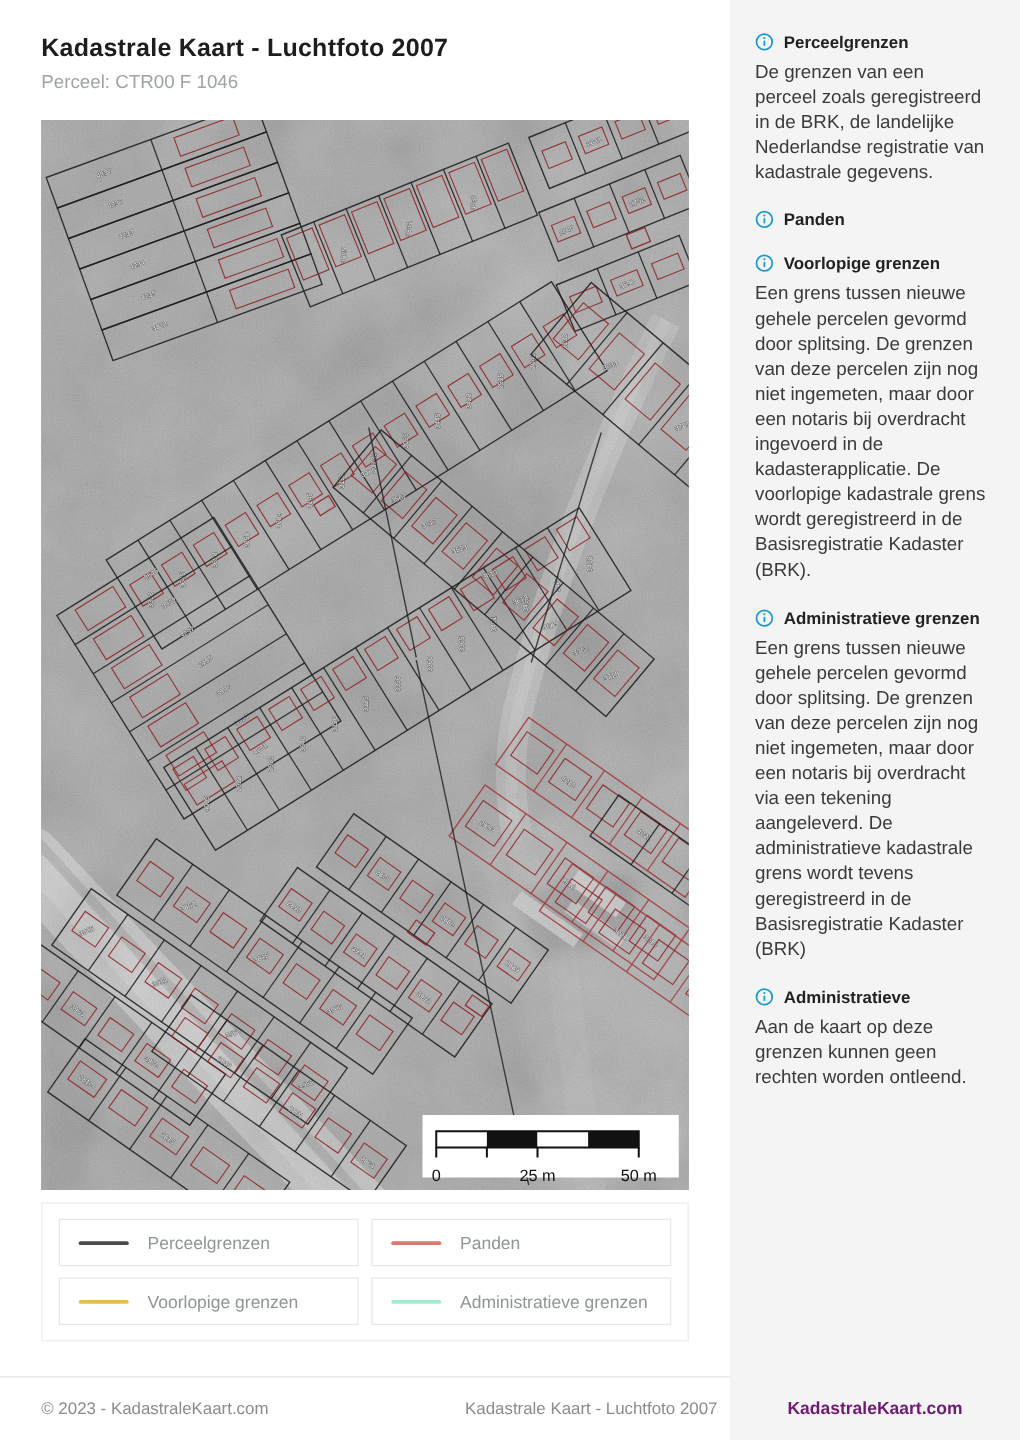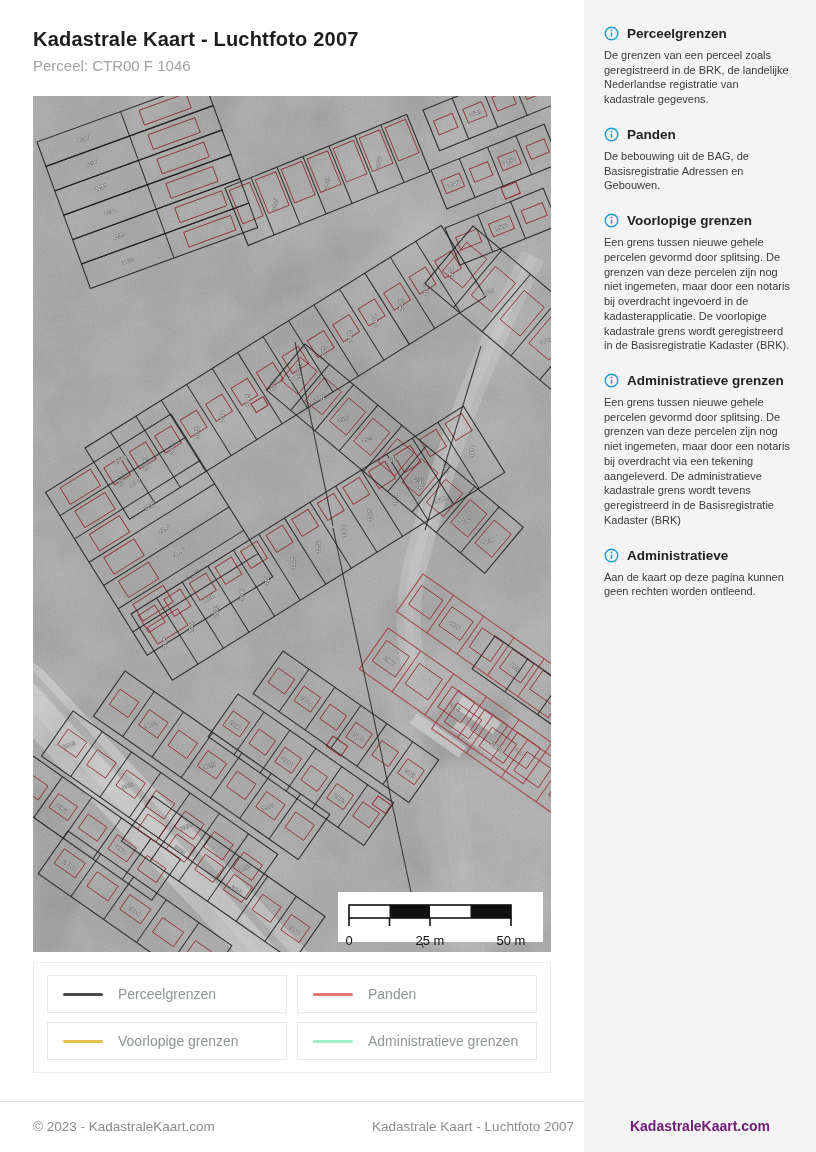--- a/index.html
+++ b/index.html
@@ -8,21 +8,21 @@
     font-family:"Liberation Sans", sans-serif;overflow:hidden;
   }
   
   .sidebar{
     position:absolute;top:0;right:0;width:232px;height:1152px;
     background:#f4f4f4;box-sizing:border-box;padding:26px 24px 0 20px;
   }
   .side-section{margin-bottom:20px;}
   .side-head{display:flex;align-items:center;gap:8px;margin-bottom:7px;}
   .side-title{font-weight:bold;font-size:13.5px;color:#222;}
-  .side-text{font-size:11px;line-height:1.34;color:#3a3a3a;}
+  .side-text{font-size:15px;line-height:1.34;color:#3a3a3a;}
   .info-icon{width:15px;height:15px;flex:0 0 15px;}
   
   .main{margin-left:33px;width:518px;}
   .page-title{margin:0;padding-top:28px;font-size:20px;font-weight:bold;color:#1d1d1d;letter-spacing:.2px;}
   .page-subtitle{margin-top:6px;font-size:15px;color:#a0a4a4;}
   .map-wrap{margin-top:22px;width:518px;height:856px;position:relative;background:#9c9c9c;}
   .map-wrap svg{display:block;}
   
   .legend{
     margin-top:10px;border:1px solid #ededed;padding:12px 13px;
@@ -58,21 +58,20 @@
   </div>
   <div class="side-section">
     <div class="side-head">
       <svg class="info-icon" viewBox="0 0 16 16">
         <circle cx="8" cy="8" r="6.7" fill="none" stroke="#1b9ad2" stroke-width="1.5"></circle>
         <rect x="7.25" y="6.9" width="1.5" height="4.6" rx="0.7" fill="#1b9ad2"></rect>
         <circle cx="8" cy="4.7" r="0.95" fill="#1b9ad2"></circle>
       </svg>
       <span class="side-title">Panden</span>
     </div>
-    <div class="side-text">De bebouwing uit de BAG, de Basisregistratie Adressen en Gebouwen.</div>
   </div>
   <div class="side-section">
     <div class="side-head">
       <svg class="info-icon" viewBox="0 0 16 16">
         <circle cx="8" cy="8" r="6.7" fill="none" stroke="#1b9ad2" stroke-width="1.5"></circle>
         <rect x="7.25" y="6.9" width="1.5" height="4.6" rx="0.7" fill="#1b9ad2"></rect>
         <circle cx="8" cy="4.7" r="0.95" fill="#1b9ad2"></circle>
       </svg>
       <span class="side-title">Voorlopige grenzen</span>
     </div>
@@ -91,21 +90,21 @@
   </div>
   <div class="side-section">
     <div class="side-head">
       <svg class="info-icon" viewBox="0 0 16 16">
         <circle cx="8" cy="8" r="6.7" fill="none" stroke="#1b9ad2" stroke-width="1.5"></circle>
         <rect x="7.25" y="6.9" width="1.5" height="4.6" rx="0.7" fill="#1b9ad2"></rect>
         <circle cx="8" cy="4.7" r="0.95" fill="#1b9ad2"></circle>
       </svg>
       <span class="side-title">Administratieve</span>
     </div>
-    <div class="side-text">Aan de kaart op deze pagina kunnen geen rechten worden ontleend.</div>
+    <div class="side-text">Aan de kaart op deze grenzen kunnen geen rechten worden ontleend.</div>
   </div>
 </aside>
 
 <main class="main">
   <h1 class="page-title">Kadastrale Kaart - Luchtfoto 2007</h1>
   <div class="page-subtitle">Perceel: CTR00 F 1046</div>
 
   <div class="map-wrap">
     <svg id="mapsvg" width="518" height="856" viewBox="0 0 518 856">
       <defs>

